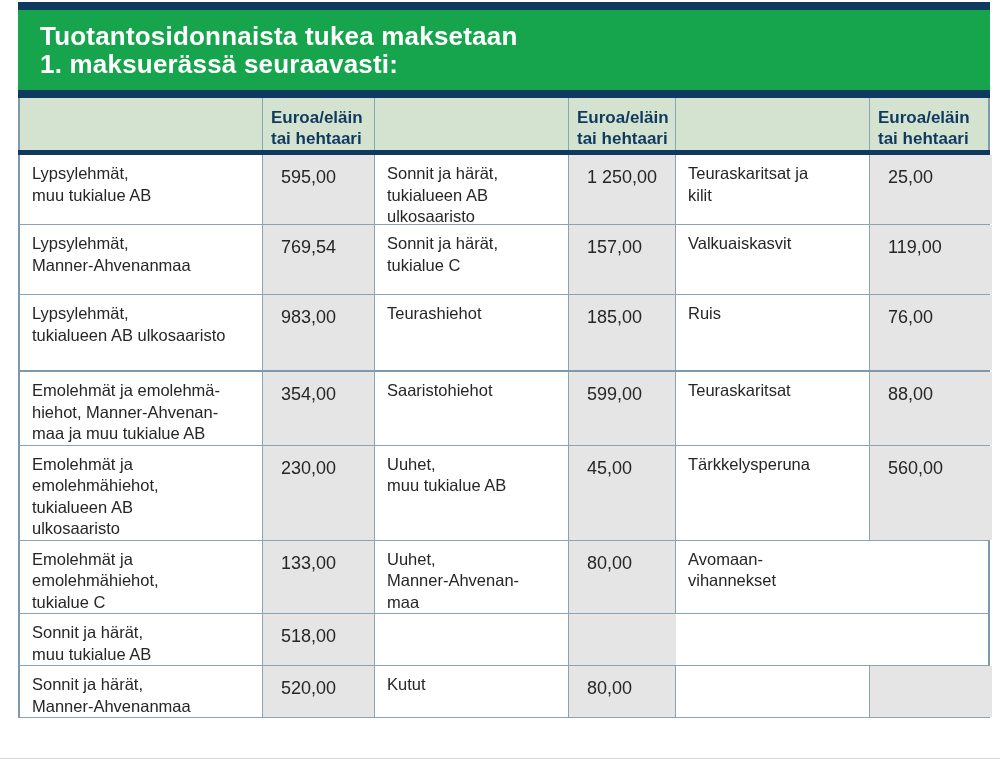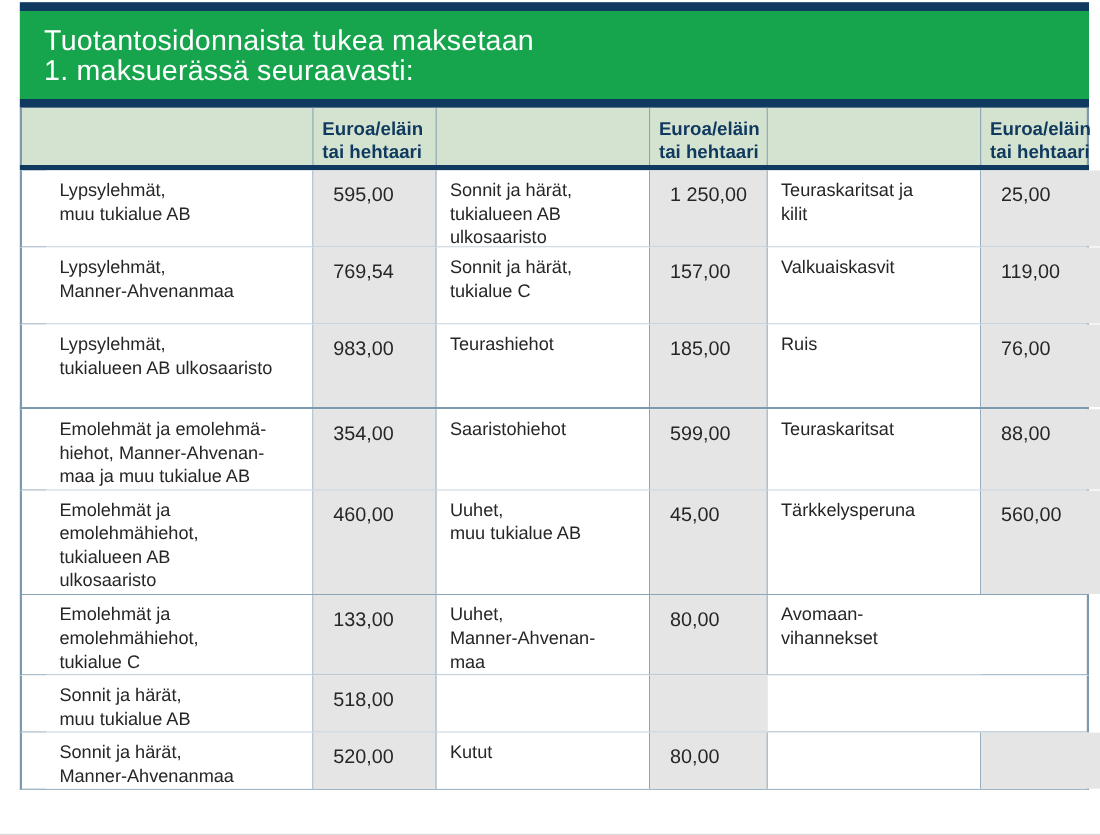--- a/index.html
+++ b/index.html
@@ -19,32 +19,31 @@
     height: 8px;
     background: #10395f;
   }
   .banner {
     height: 80px;
     background: #16a54c;
     padding: 12px 10px 0 22px;
   }
   .banner-title {
     color: #ffffff;
-    font-weight: normal;
+    font-weight: bold;
     font-size: 26px;
     line-height: 28px;
     letter-spacing: 0.2px;
   }
   .navy-sep { height: 8px; background: #10395f; }
   .navy-sep-thin { height: 5px; background: #10395f; }
 
   .grid-row {
     display: grid;
     grid-template-columns: 243px 112px 194px 107px 194px 122px;
-    padding-left: 22px;
   }
   .thead {
     height: 52px;
     background: #d4e3d0;
     border-left: 2px solid #7d99ad;
     border-right: 2px solid #7d99ad;
   }
   .th {
     border-right: 1px solid #8aa3b5;
     padding: 9px 2px 0 8px;
@@ -166,21 +165,21 @@
     <div class="td td-value">599,00</div>
     <div class="td td-label">Teuraskaritsat</div>
     <div class="td td-value">88,00</div>
   </div>
 
   <div class="grid-row trow">
     <div class="td td-label">Emolehmät ja
 emolehmähiehot,
 tukialueen AB
 ulkosaaristo</div>
-    <div class="td td-value">460,00</div>
+    <div class="td td-value">230,00</div>
     <div class="td td-label">Uuhet,
 muu tukialue AB</div>
     <div class="td td-value">45,00</div>
     <div class="td td-label">Tärkkelysperuna</div>
     <div class="td td-value">560,00</div>
   </div>
 
   <div class="grid-row trow">
     <div class="td td-label">Emolehmät ja
 emolehmähiehot,

